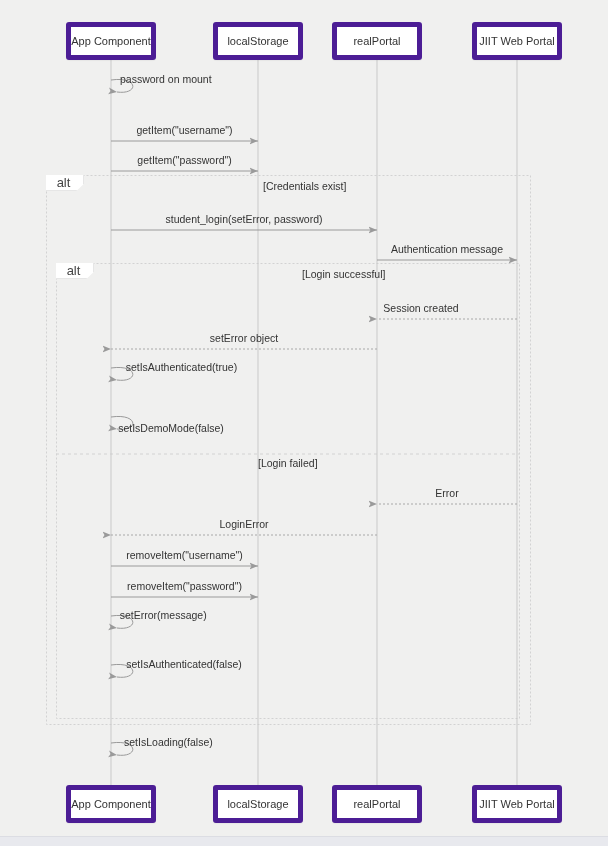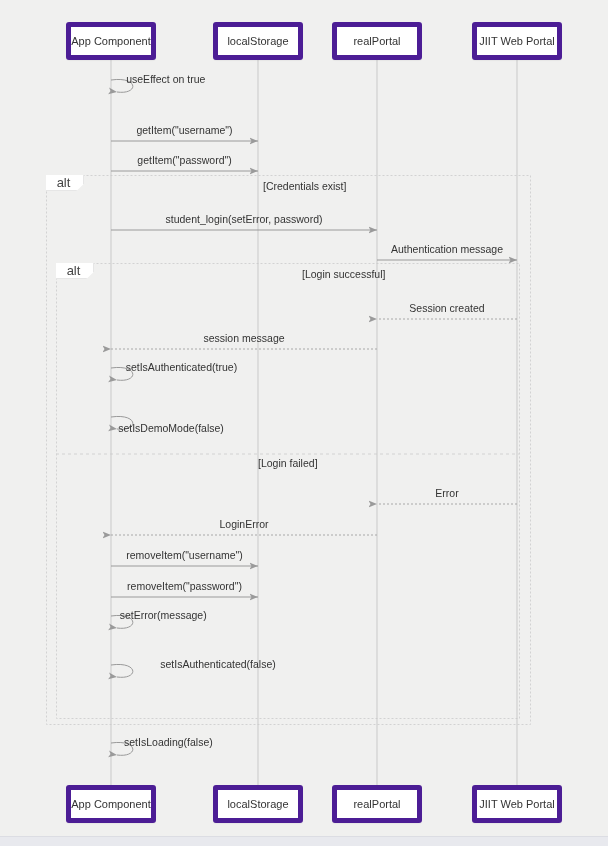--- a/index.html
+++ b/index.html
@@ -164,32 +164,32 @@
     <div id="fragment-tabs">
         <div class="alt-tab" style="left: 46px; top: 175px; width: 38px;">alt</div>
         <div class="alt-tab" style="left: 56px; top: 263px; width: 38px;">alt</div>
       </div>
     <div id="fragment-conds">
         <div class="alt-cond" style="left: 263px; top: 180px;">[Credentials exist]</div>
         <div class="alt-cond" style="left: 263px; top: 268px; padding-left: 39px;">[Login successful]</div>
         <div class="alt-cond" style="left: 258px; top: 457px;">[Login failed]</div>
       </div>
     <div id="message-labels">
-        <div class="msg-label" style="left: 165.8px; top: 73px;">useEffect on true</div>
+        <div class="msg-label" style="left: 165.8px; top: 73px;">password on mount</div>
         <div class="msg-label" style="left: 184.5px; top: 124px;">getItem("username")</div>
         <div class="msg-label" style="left: 184.5px; top: 154px;">getItem("password")</div>
         <div class="msg-label" style="left: 244px; top: 213px;">student_login(setError, password)</div>
         <div class="msg-label" style="left: 447px; top: 243px;">Authentication message</div>
-        <div class="msg-label" style="left: 447px; top: 302px;">Session created</div>
-        <div class="msg-label" style="left: 244px; top: 332px;">session message</div>
+        <div class="msg-label" style="left: 421px; top: 302px;">Session created</div>
+        <div class="msg-label" style="left: 244px; top: 332px;">setError object</div>
         <div class="msg-label" style="left: 181.4px; top: 361px;">setIsAuthenticated(true)</div>
         <div class="msg-label" style="left: 171px; top: 410px; margin-top: 12px;">setIsDemoMode(false)</div>
         <div class="msg-label" style="left: 447px; top: 487px;">Error</div>
         <div class="msg-label" style="left: 244px; top: 518px;">LoginError</div>
         <div class="msg-label" style="left: 184.5px; top: 549px;">removeItem("username")</div>
         <div class="msg-label" style="left: 184.5px; top: 580px;">removeItem("password")</div>
         <div class="msg-label" style="left: 163.2px; top: 609px;">setError(message)</div>
-        <div class="msg-label" style="left: 184px; top: 658px; margin-left: 34px;">setIsAuthenticated(false)</div>
+        <div class="msg-label" style="left: 184px; top: 658px;">setIsAuthenticated(false)</div>
         <div class="msg-label" style="left: 168.4px; top: 736px;">setIsLoading(false)</div>
       </div>
   </div>
   <div class="page-bottom-strip"></div>
 </div>
 
 </body></html>

